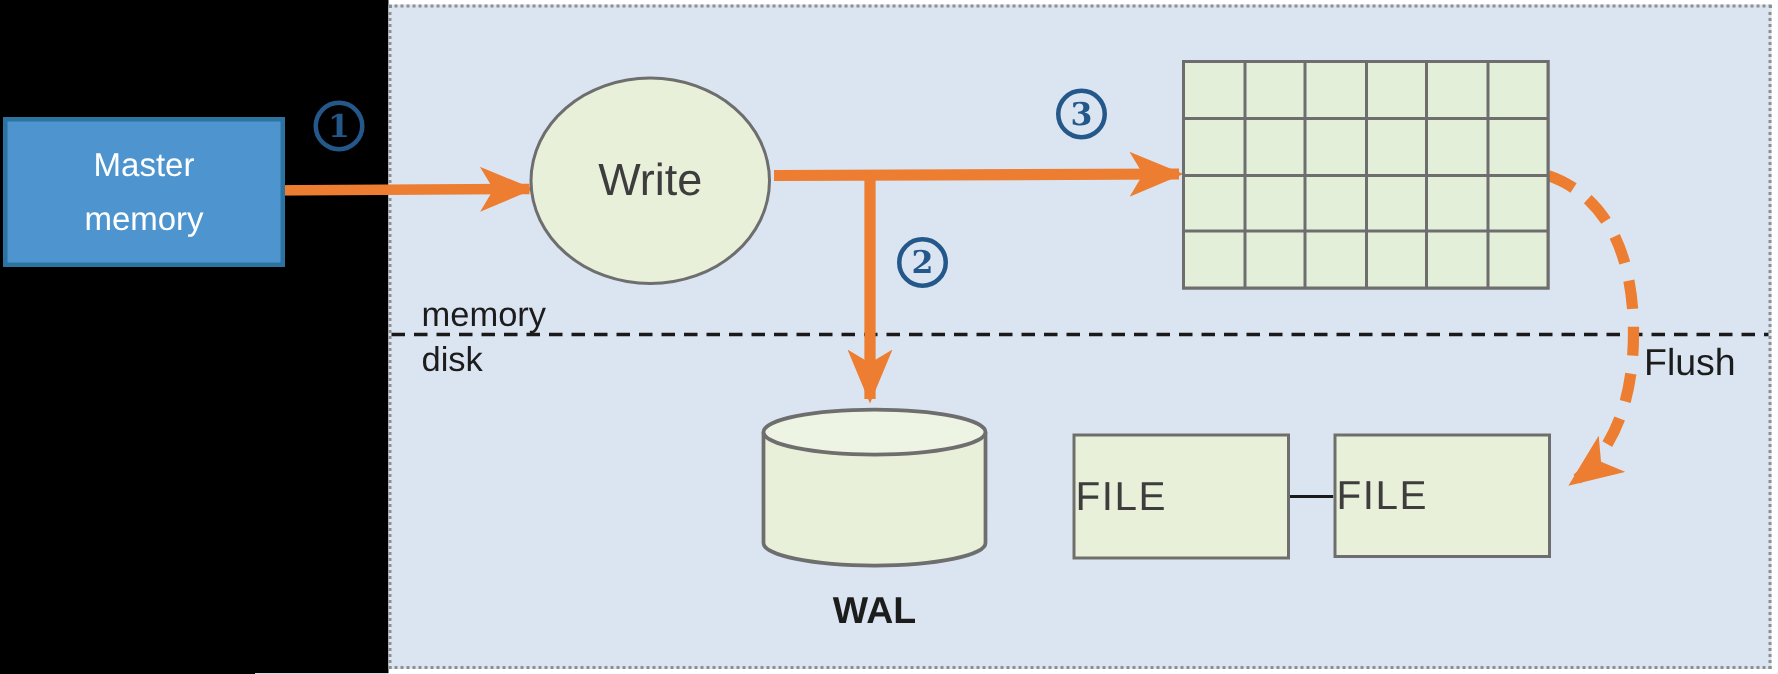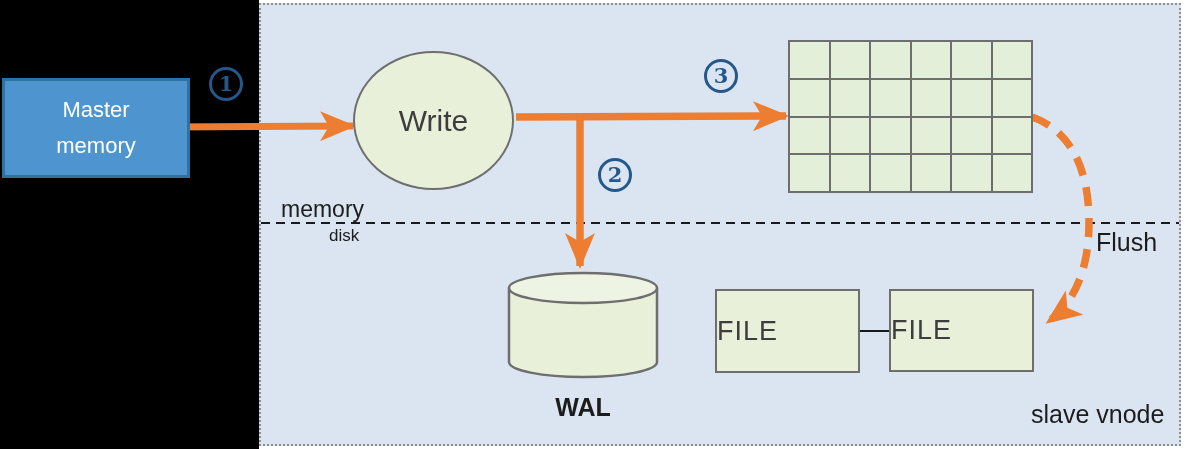--- a/index.html
+++ b/index.html
@@ -76,21 +76,21 @@
     font-weight:700;
     font-size:21px;line-height:28px;
     text-align:center;
   }
   #step-badge-1{left:209px;top:67px;}
   #step-badge-2{left:598px;top:158px;}
   #step-badge-3{left:704px;top:59px;}
 
   .diagram-label{color:#1c1c1c;white-space:nowrap;}
   #label-memory{left:281px;top:196px;font-size:23px;}
-  #label-disk{left:281px;top:226px;font-size:17px;margin-left:48px;}
+  #label-disk{left:281px;top:226px;font-size:23px;}
   #label-wal{left:543px;top:393px;width:80px;text-align:center;font-size:25px;font-weight:bold;}
   #label-flush{left:1096px;top:228px;font-size:25px;}
   #label-slave-vnode{left:1031px;top:400px;font-size:25px;}
 
   .orange-shaft{stroke:var(--arrow-orange);fill:none;}
   .orange-fill{fill:var(--arrow-orange);}
   .divider{stroke:#1a1a1a;}
   .connector{stroke:#1a1a1a;}
   .cyl{stroke:var(--node-border);stroke-width:2.5;}
 </style>
@@ -176,15 +176,14 @@
     <span>2</span>
   </div>
   <div id="step-badge-3" class="abs step-badge">
     <span>3</span>
   </div>
 
   <div id="label-memory" class="abs diagram-label">memory</div>
   <div id="label-disk" class="abs diagram-label">disk</div>
   <div id="label-wal" class="abs diagram-label">WAL</div>
   <div id="label-flush" class="abs diagram-label">Flush</div>
-  <div id="label-slave-vnode" class="abs diagram-label">slave vnode</div>
 
 </div>
 
 </body></html>

